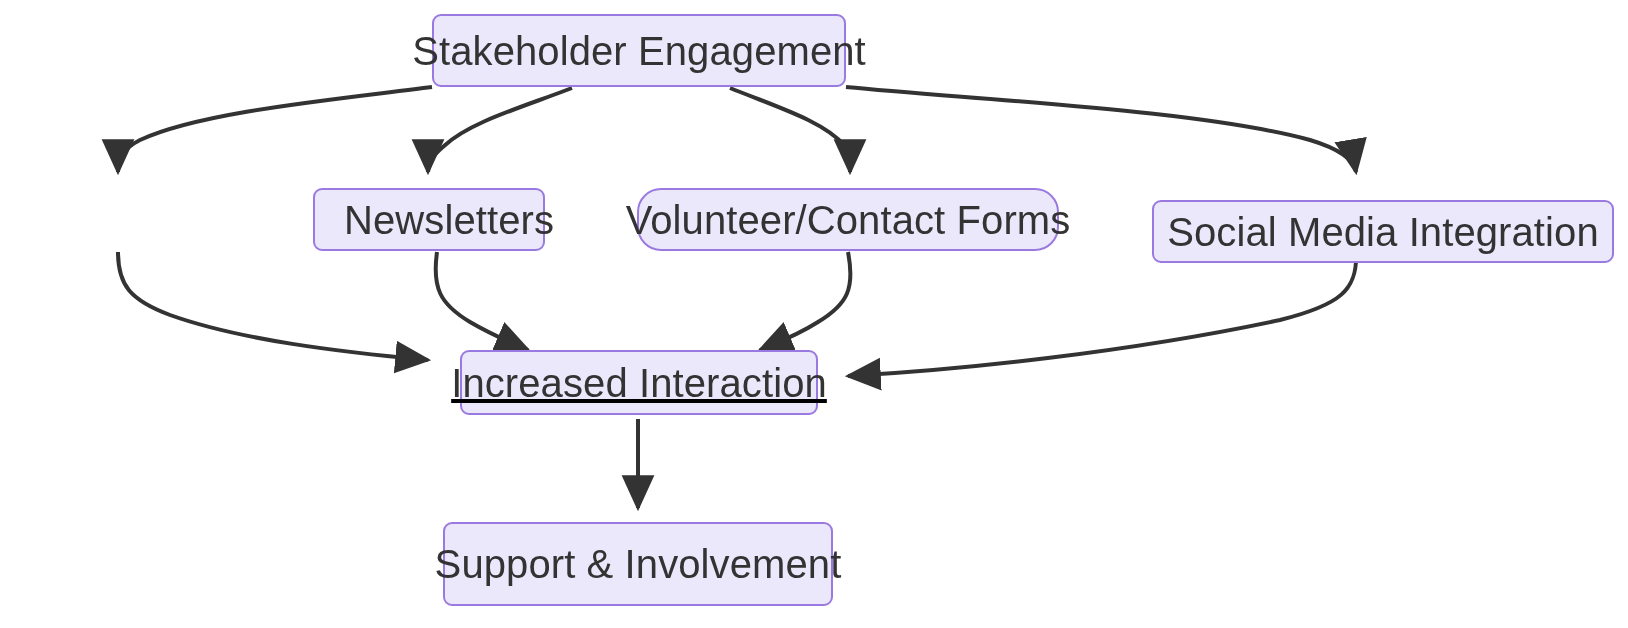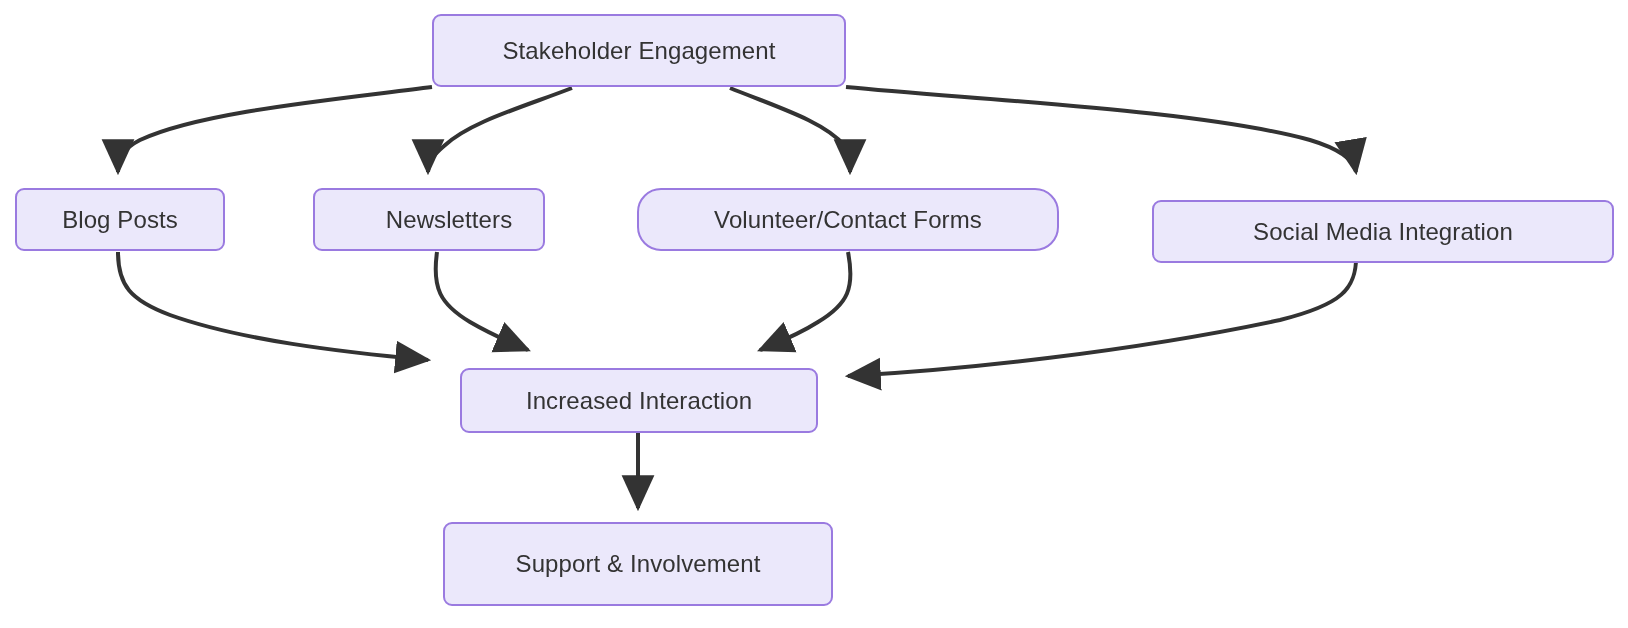--- a/index.html
+++ b/index.html
@@ -36,21 +36,21 @@
     box-sizing: border-box;
     background: #ebe8fb;
     border: 2.2px solid #9a7ae0;
     border-radius: 9px;
     display: flex;
     align-items: center;
     justify-content: center;
   }
   .node-label {
     color: #333333;
-    font-size: 24px;
+    font-size: 40px;
     line-height: 1;
     white-space: nowrap;
     letter-spacing: 0.1px;
   }
 </style>
 </head>
 <body>
 
 <div id="canvas">
 
@@ -77,37 +77,34 @@
 
     <path class="edge-path" marker-end="url(#arrowhead)" d="M 1356,252 C 1358,290 1340,305 1280,320 C 1130,352 960,370 848,376"></path>
 
     <path class="edge-path" marker-end="url(#arrowhead)" d="M 638,419 L 638,508"></path>
   </svg>
 
   <div class="node" style="left:432px; top:14px; width:414px; height:73px;">
     <span class="node-label">Stakeholder Engagement</span>
   </div>
 
-  <div class="node" style="left:15px; top:188px; width:210px; height:63px;">
-    <span class="node-label">Blog Posts</span>
-  </div>
 
   <div class="node" style="left:313px; top:188px; width:232px; height:63px;padding-left:40px;">
     <span class="node-label">Newsletters</span>
   </div>
 
   <div class="node" style="left:637px; top:188px; width:422px; height:63px;border-radius:24px;">
     <span class="node-label">Volunteer/Contact Forms</span>
   </div>
 
   <div class="node" style="left:1152px; top:188px; width:462px; height:63px;margin-top:12px;">
     <span class="node-label">Social Media Integration</span>
   </div>
 
-  <div class="node" style="left:460px; top:368px; width:358px; height:65px;">
+  <div class="node" style="left:460px; top:350px; width:358px; height:65px;text-decoration:underline;">
     <span class="node-label">Increased Interaction</span>
   </div>
 
   <div class="node" style="left:443px; top:522px; width:390px; height:84px;align-items:center;">
     <span class="node-label">Support &amp; Involvement</span>
   </div>
 
 </div>
 
 </body></html>

